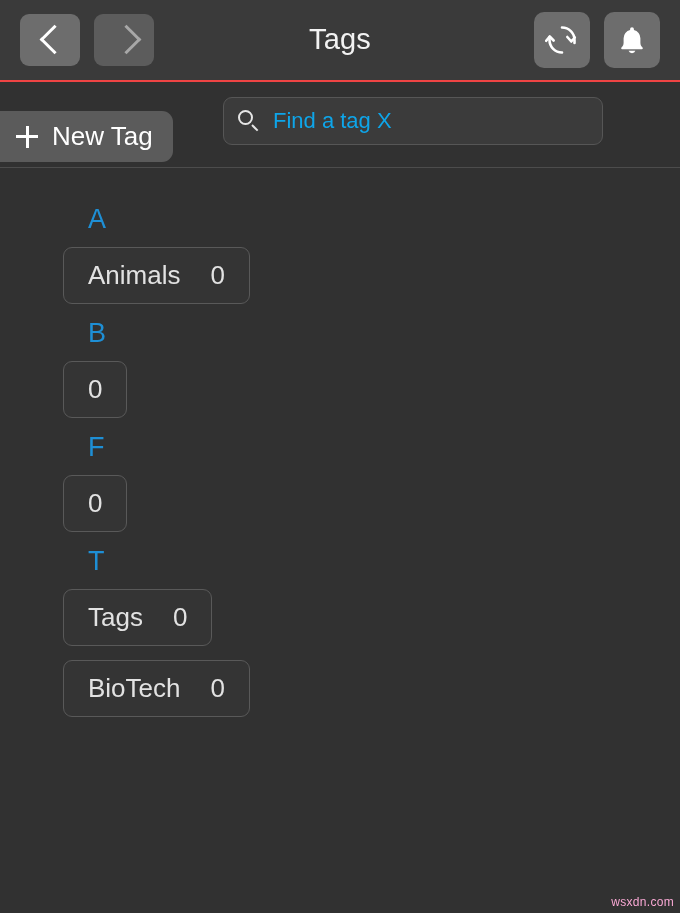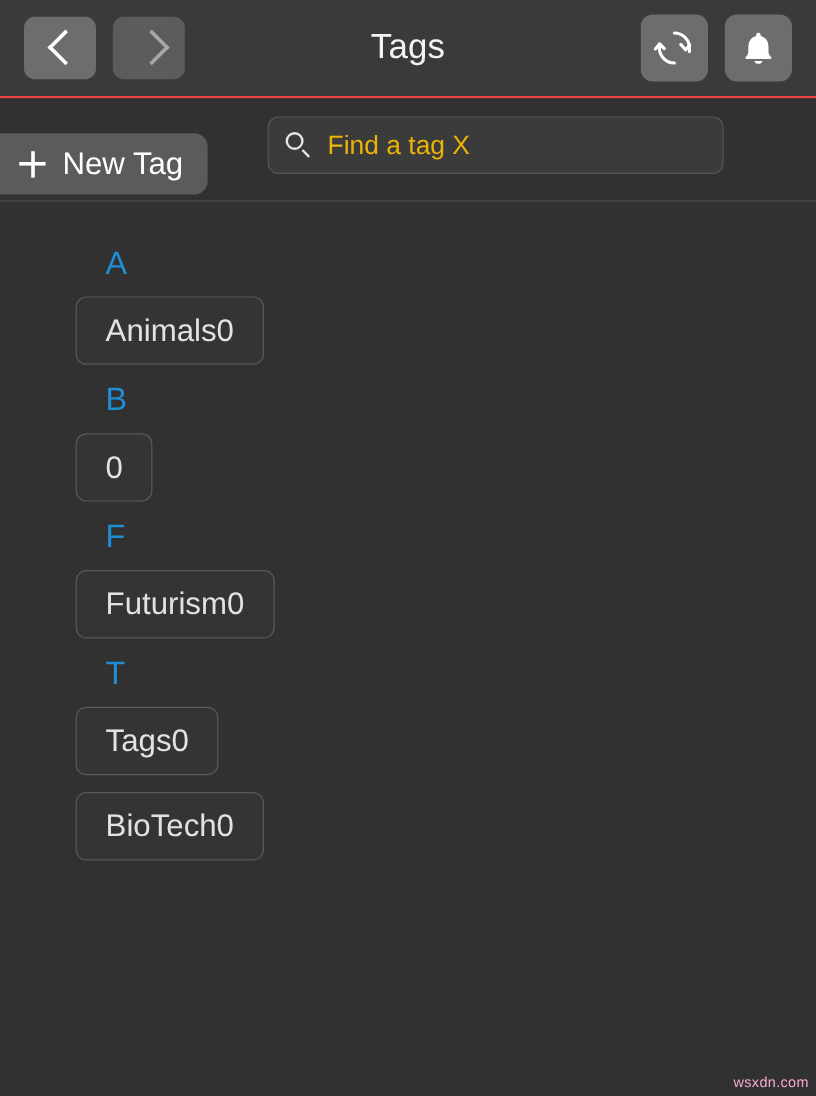--- a/index.html
+++ b/index.html
@@ -175,21 +175,21 @@
     content: "";
     position: absolute;
     left: 14px; top: 14px;
     width: 8px;
     height: 2px;
     background: #e6e6e6;
     transform: rotate(45deg);
     transform-origin: left center;
   }
   .search-placeholder {
-    color: #eab308;
+    color: #0ea5e9;
     font-size: 22px;
     white-space: nowrap;
   }
 
   
   .list {
     padding: 38px 0 0 0;
   }
   .section { margin-bottom: 16px; }
   .section-letter {
@@ -200,20 +200,21 @@
     line-height: 1;
   }
   .tag-row {
     padding-left: 63px;
     margin-bottom: 14px;
     display: flex;
   }
   .tag-pill {
     display: inline-flex;
     align-items: center;
+    gap: 30px;
     box-sizing: border-box;
     height: 57px;
     padding: 0 24px;
     border: 1px solid #595959;
     border-radius: 9px;
     background: #343434;
     cursor: pointer;
   }
   .tag-name {
     color: #e2e2e2;
@@ -294,21 +295,20 @@
       <div class="tag-row">
         <div class="tag-pill">
           <span class="tag-count">0</span>
         </div>
       </div>
     </div>
     <div class="section">
       <div class="section-letter">F</div>
       <div class="tag-row">
         <div class="tag-pill">
-          <span class="tag-name">Futurism</span>
           <span class="tag-count">0</span>
         </div>
       </div>
     </div>
     <div class="section">
       <div class="section-letter">T</div>
       <div class="tag-row">
         <div class="tag-pill">
           <span class="tag-name">Tags</span>
           <span class="tag-count">0</span>

